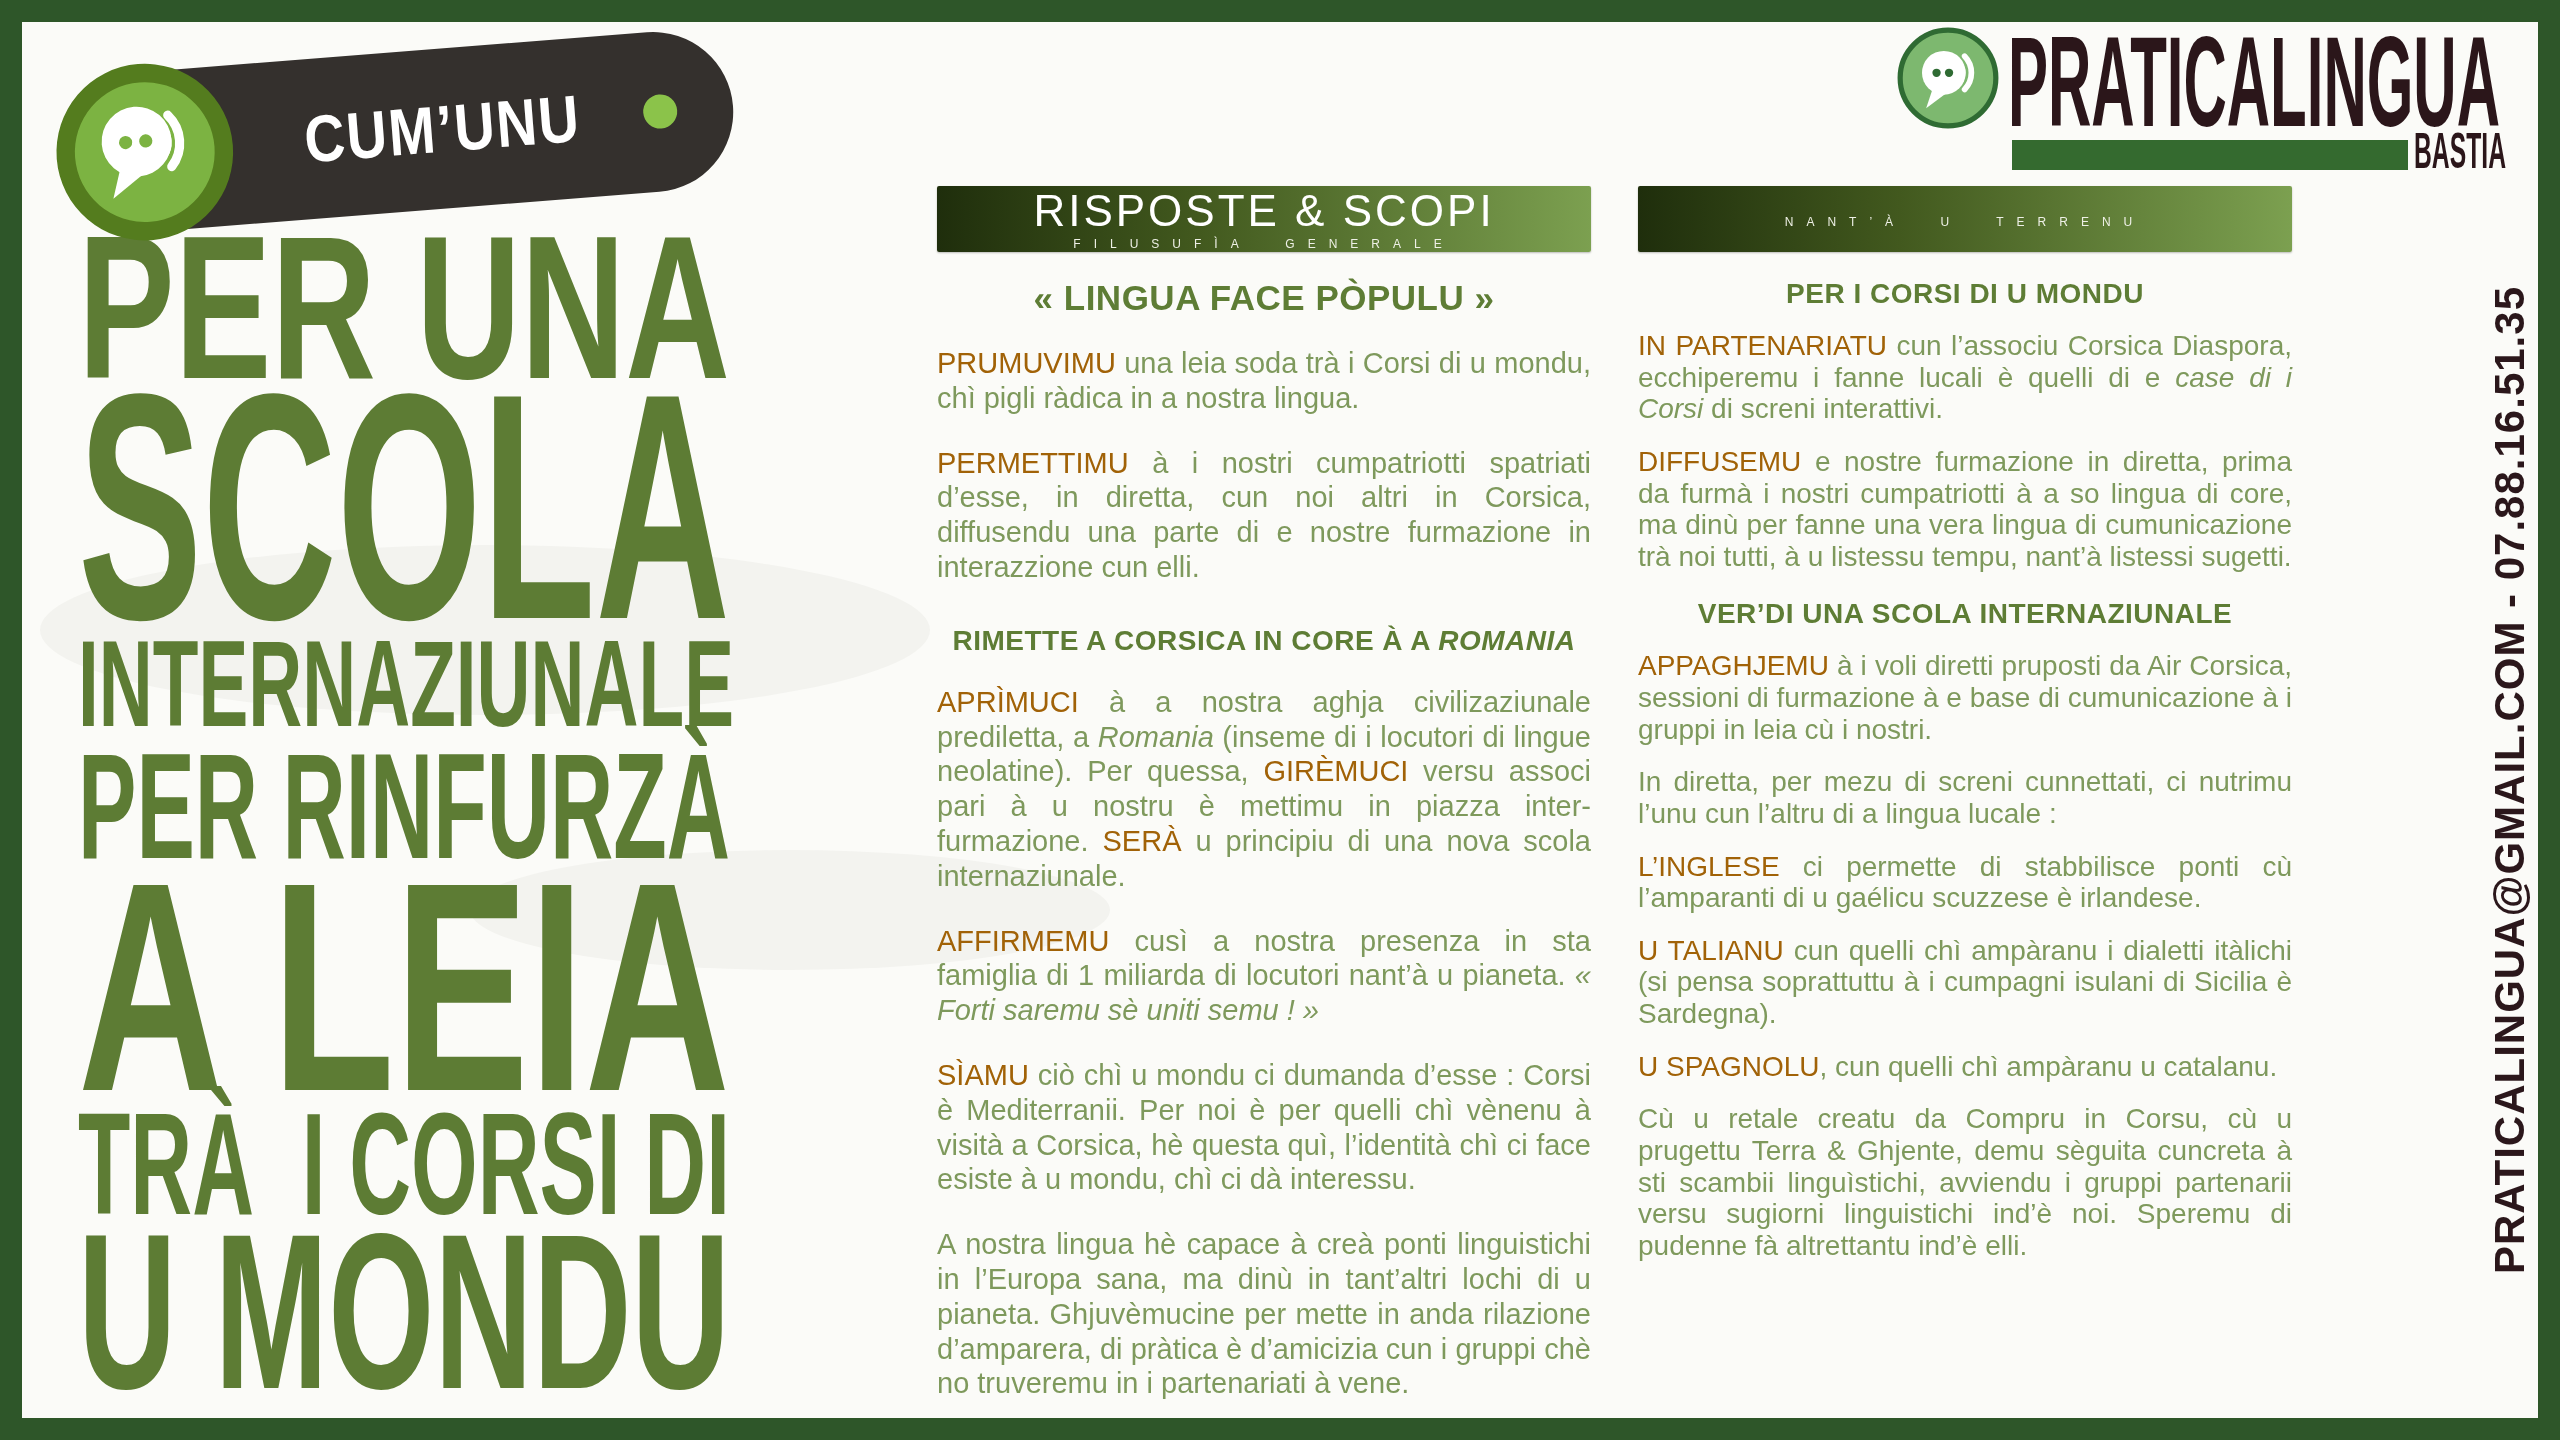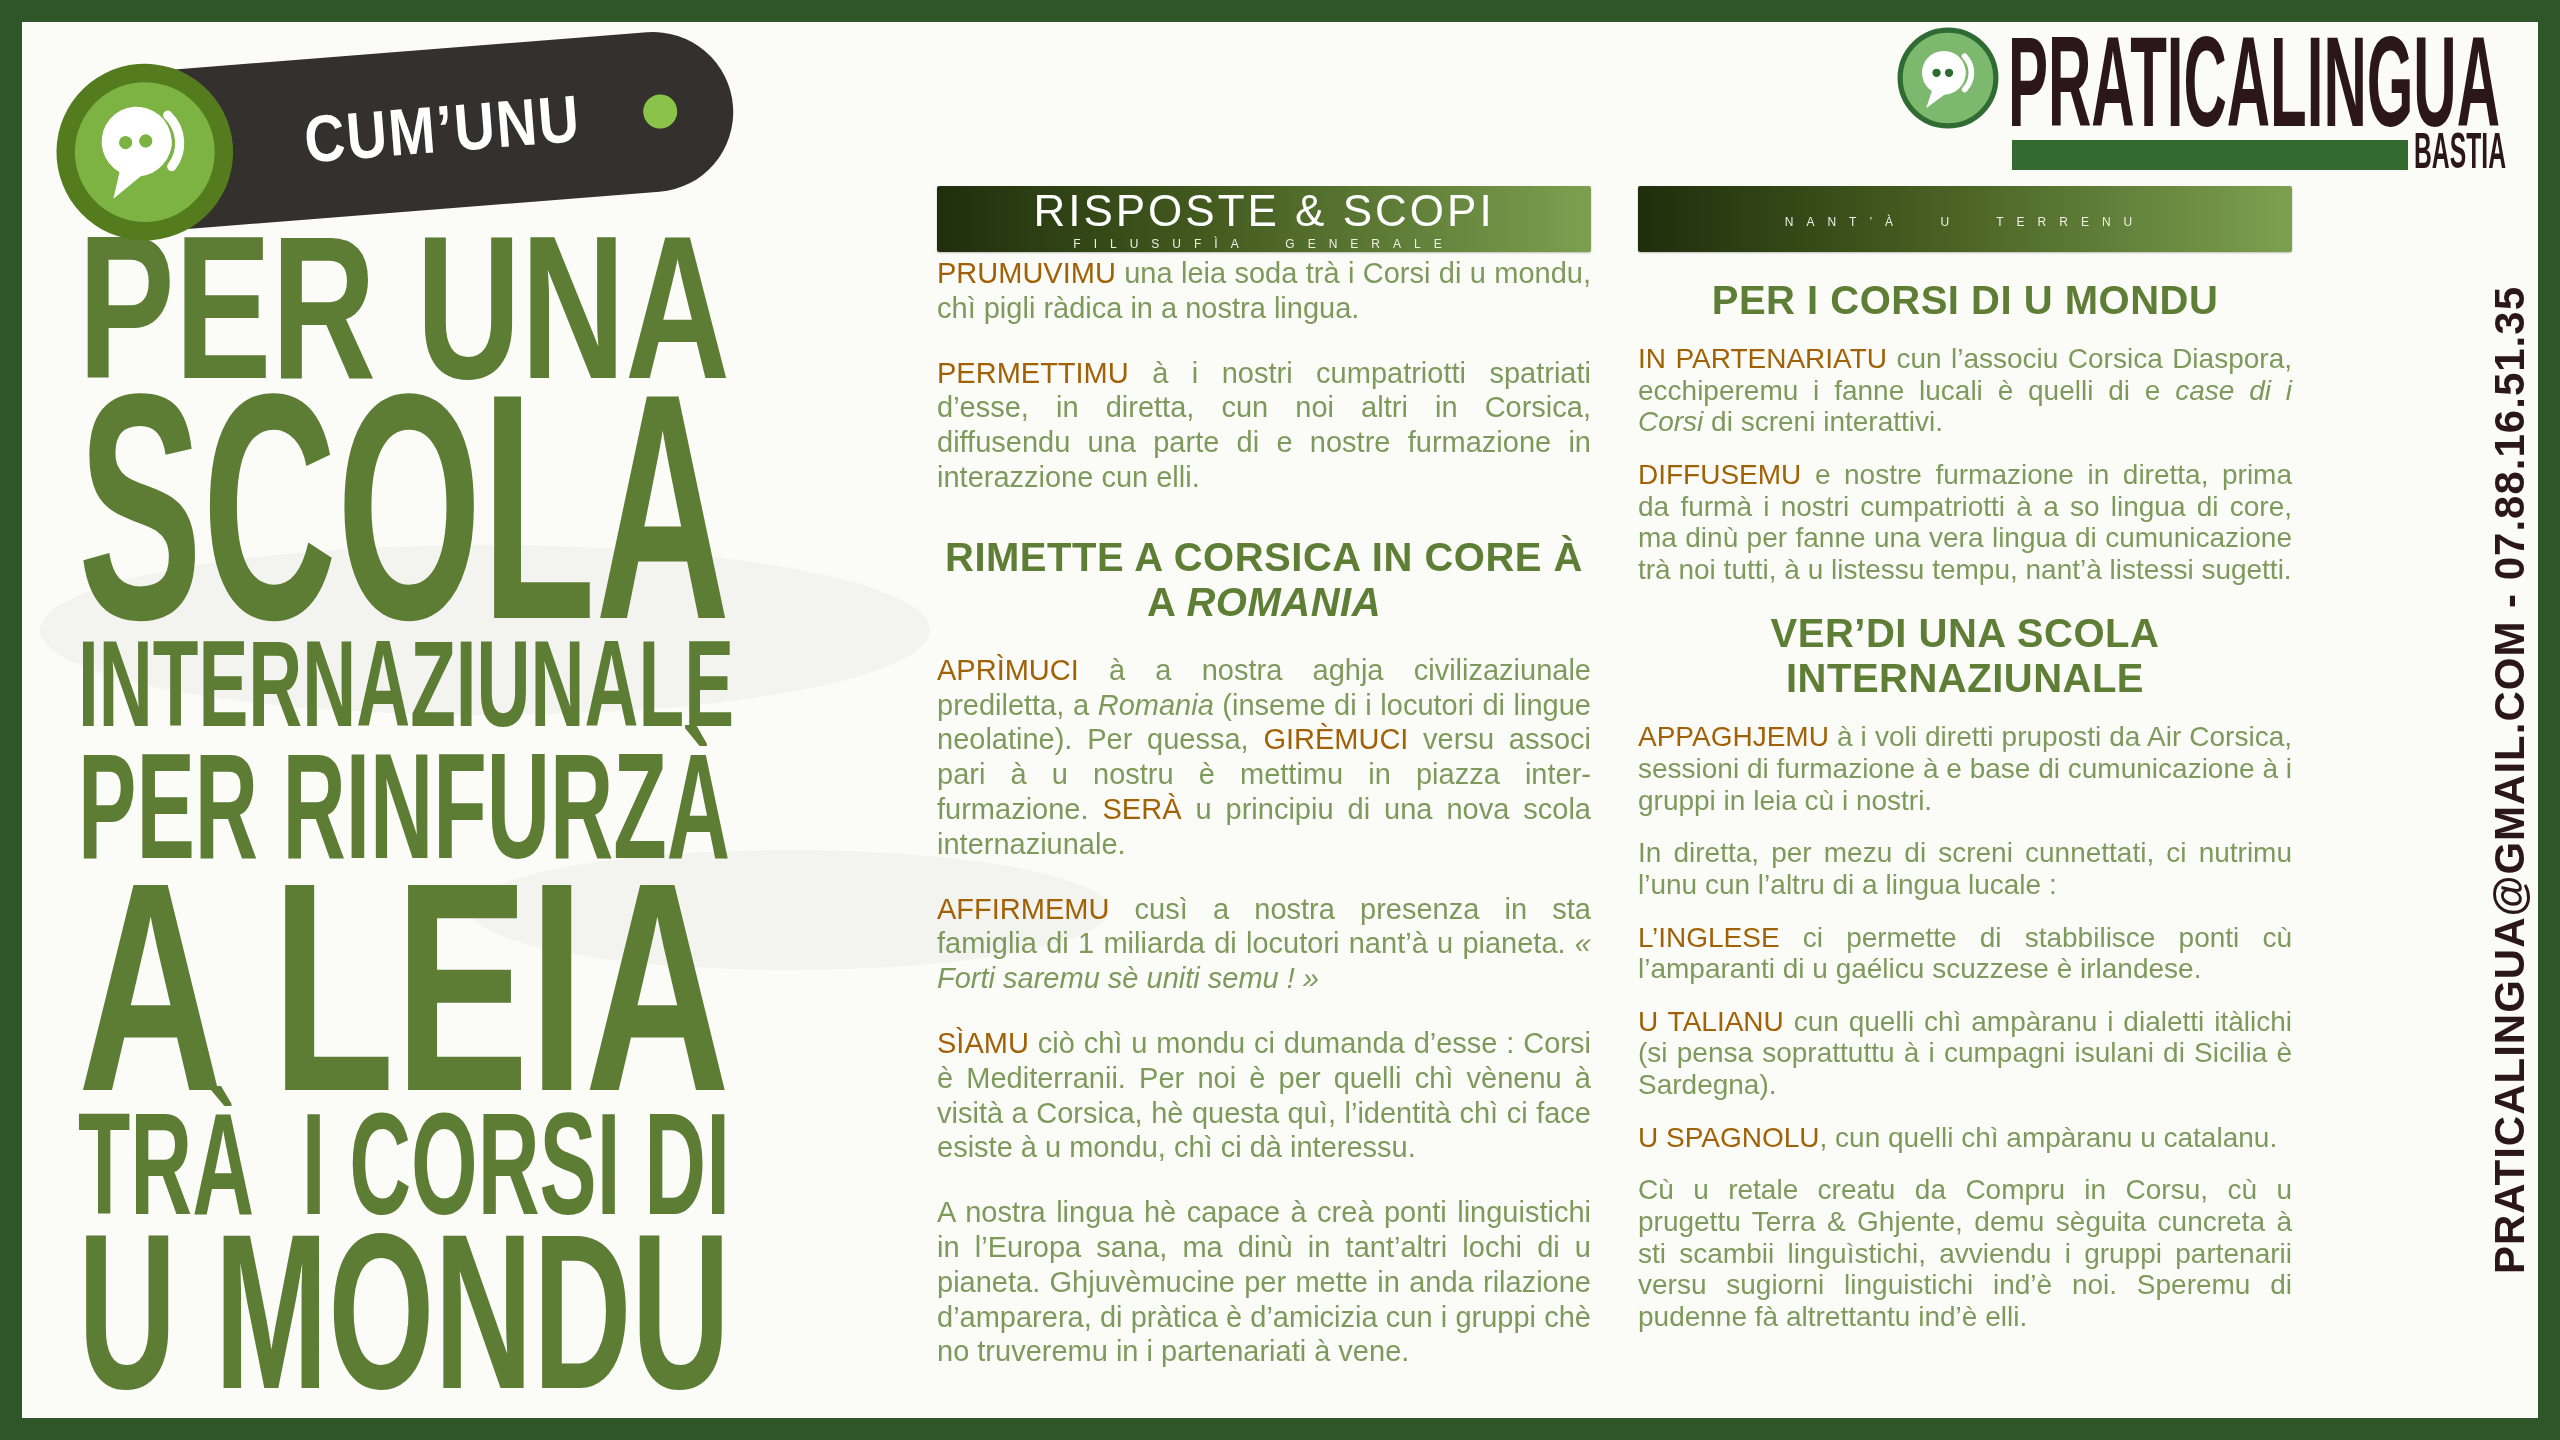--- a/index.html
+++ b/index.html
@@ -37,21 +37,21 @@
   .col-risposte { left:937px; }
   .col-mezi     { left:1638px; }
   .bar { height:66px; border-radius:2px;
          background:linear-gradient(90deg,#1f2e0c 0%, #42591e 40%, #7ca050 100%);
          display:flex; flex-direction:column; align-items:center; justify-content:center;
          box-shadow:0 1px 2px rgba(0,0,0,.25); }
   .bar-title { color:#ffffff; font-size:44px; font-weight:400; letter-spacing:3px; line-height:1; }
   .bar-sub   { color:#eef0e6; font-size:12px; font-weight:400; letter-spacing:13px;
                word-spacing:18px; line-height:1; margin-top:5px; white-space:nowrap; }
   .content { margin-top:4px; }
-  .heading { text-align:center; color:#5e7d35; font-weight:bold; font-size:40px;
+  .heading { text-align:center; color:#5e7d35; font-weight:bold; font-size:28px;
              margin:40px 0 28px; letter-spacing:.5px; }
   .heading.lg { font-size:35px; }
   .content > .heading:first-child { margin-top:26px; }
   .para { color:#7e995c; text-align:justify; }
   .col-risposte .para { font-size:29px; line-height:1.2;  margin-bottom:30px; }
   .col-mezi     .para { font-size:28px; line-height:1.13; margin-bottom:21px; }
   .col-mezi .heading  { margin:26px 0 20px; }
   .lead { color:#a16207; font-weight:normal; }
   .para em, .heading em { font-style:italic; }
 
@@ -102,20 +102,21 @@
   <text x="0" y="986" font-size="144" textLength="652" lengthAdjust="spacingAndGlyphs">TRÀ &nbsp;I CORSI DI</text>
   <text x="0" y="1160" font-size="220" textLength="652" lengthAdjust="spacingAndGlyphs">U MONDU</text>
 </svg>
 
 <div class="col col-risposte">
   <div class="bar">
     <div class="bar-title">RISPOSTE &amp; SCOPI</div>
     <div class="bar-sub">FILUSUFÌA GENERALE</div>
   </div>
   <div class="content">
+      <div class="heading lg"><span>« LINGUA FACE PÒPULU »</span></div>
       <div class="para"><span class="lead">PRUMUVIMU</span><span> una leia soda trà i Corsi di u mondu, chì pigli ràdica in a nostra lingua.</span></div>
       <div class="para"><span class="lead">PERMETTIMU</span><span> à i nostri cumpatriotti spatriati d’esse, in diretta, cun noi altri in Corsica, diffusendu una parte di e nostre furmazione in interazzione cun elli.</span></div>
       <div class="heading"><span>RIMETTE A CORSICA IN CORE À A </span><em>ROMANIA</em></div>
       <div class="para"><span class="lead">APRÌMUCI</span><span> à a nostra aghja civilizaziunale prediletta, a </span><em>Romania</em><span> (inseme di i locutori di lingue neolatine). Per quessa, </span><span class="lead">GIRÈMUCI</span><span> versu associ pari à u nostru è mettimu in piazza inter-furmazione. </span><span class="lead">SERÀ</span><span> u principiu di una nova scola internaziunale.</span></div>
       <div class="para"><span class="lead">AFFIRMEMU</span><span> cusì a nostra presenza in sta famiglia di 1 miliarda di locutori nant’à u pianeta. </span><em>« Forti saremu sè uniti semu ! »</em></div>
       <div class="para"><span class="lead">SÌAMU</span><span> ciò chì u mondu ci dumanda d’esse : Corsi è Mediterranii. Per noi è per quelli chì vènenu à visità a Corsica, hè questa quì, l’identità chì ci face esiste à u mondu, chì ci dà interessu.</span></div>
       <div class="para"><span>A nostra lingua hè capace à creà ponti linguistichi in l’Europa sana, ma dinù in tant’altri lochi di u pianeta. Ghjuvèmucine per mette in anda rilazione d’amparera, di pràtica è d’amicizia cun i gruppi chè no truveremu in i partenariati à vene.</span></div>
     </div>
 </div>
 

